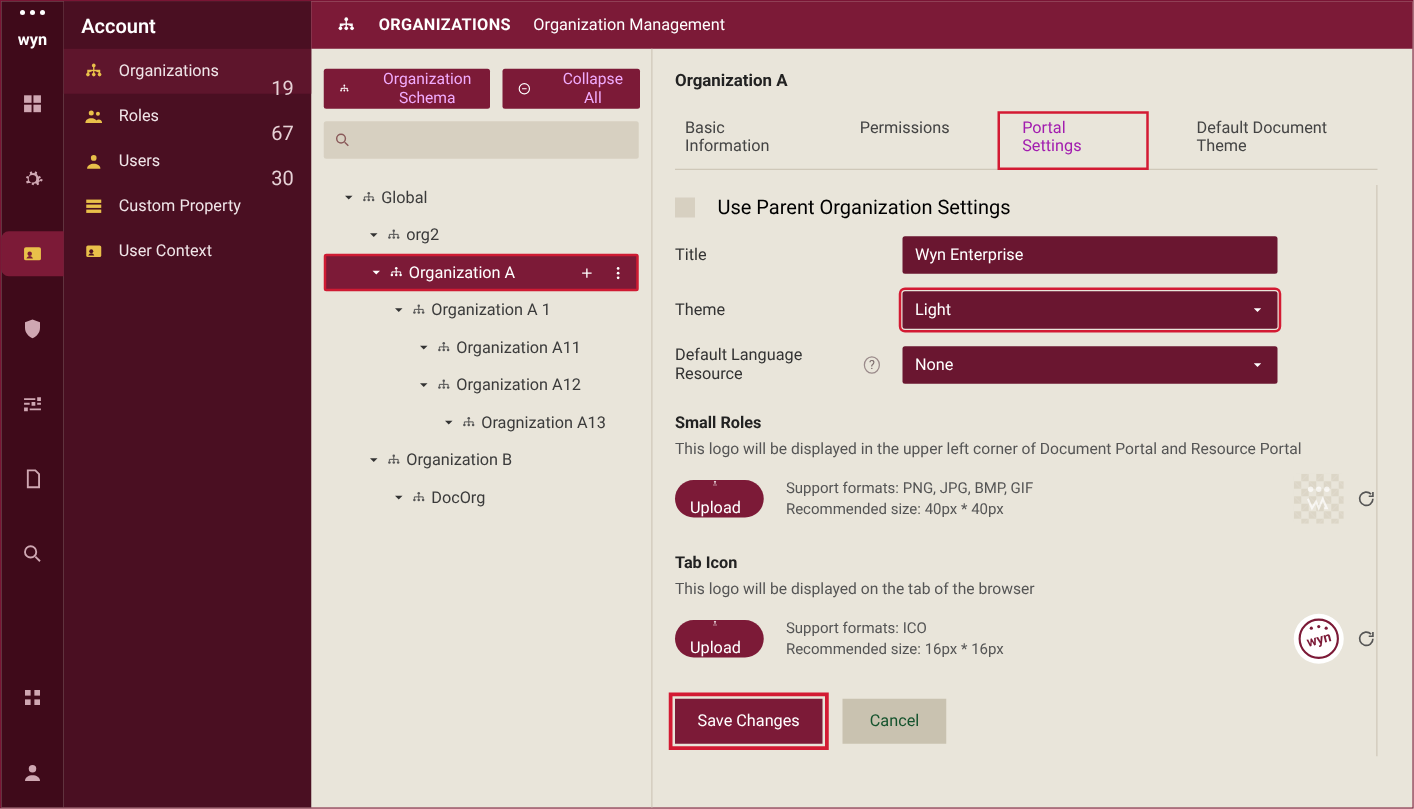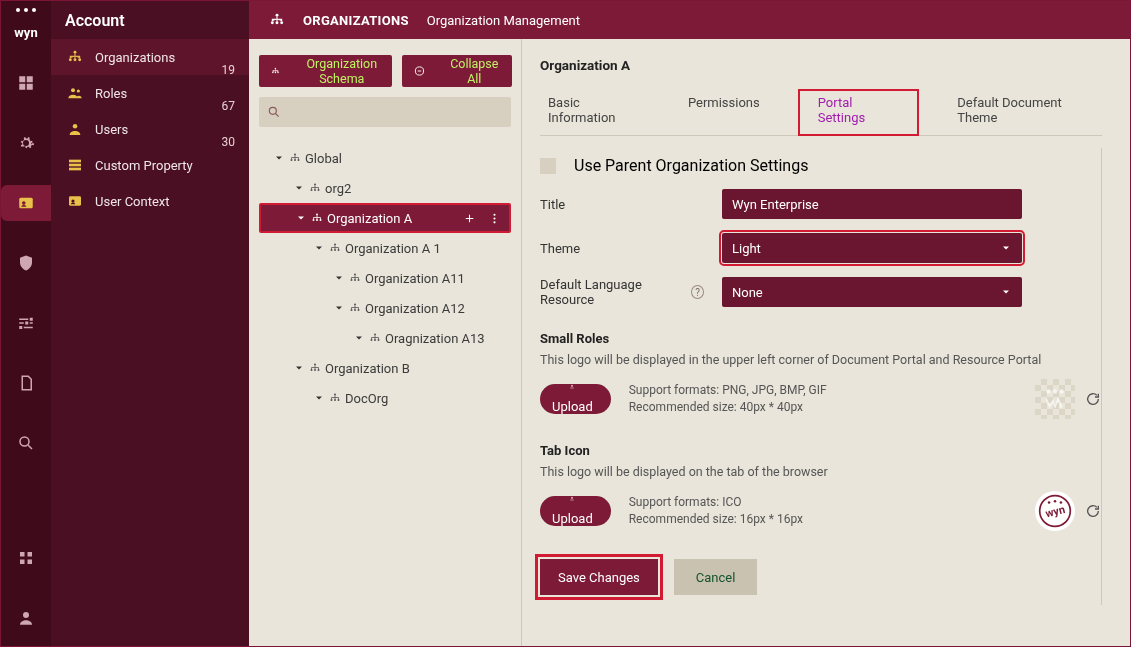--- a/index.html
+++ b/index.html
@@ -14,35 +14,35 @@
   .rail .ic { width: 50px; height: 36px; display:flex; align-items:center; justify-content:center; color:#cfa7b2; cursor:pointer; }
   .rail .ic.active { background:#7c1a37; color:#e9c04a; border-top-left-radius:6px; border-bottom-left-radius:6px; position:relative; }
   .rail .ic svg { width:18px; height:18px; }
   .rail .spacer { flex:1; }
 
   
   .sidebar { width: 198px; background:#4a0f22; color:#fff; display:flex; flex-direction:column; }
   .sidebar .hdr { height:38px; display:flex; align-items:center; padding:0 14px; font-weight:600; background:#4a0f22; }
   .sidebar .item { height:36px; display:flex; align-items:center; padding:0 14px 0 16px; font-size:13px; color:#f0e5e8; cursor:pointer; gap:12px; }
   .sidebar .item.sel { background:#5e152c; }
-  .sidebar .item .cnt { margin-left:auto; font-size:12px; color:#e6d1d6;margin-top:26px; }
+  .sidebar .item .cnt { margin-left:auto; font-size:16px; color:#e6d1d6;margin-top:26px; }
   .sidebar .item svg { width:16px; height:16px; flex-shrink:0; }
 
   
   .main { flex:1; display:flex; flex-direction:column; min-width:0; }
   .topbar { height:38px; background:#7c1a37; color:#fff; display:flex; align-items:center; padding:0 20px; gap:18px; font-size:13px; }
   .topbar svg { width:16px; height:16px; }
   .topbar .t1 { font-weight:700; letter-spacing:.3px; }
 
   .content { flex:1; display:flex; min-height:0; }
 
   
   .treecol { width:272px; padding:16px 10px 10px 10px; display:flex; flex-direction:column; gap:10px; }
   .tb { display:flex; gap:10px; }
-  .btn { background:#7c1a37; color:#bef264; border:none; height:32px; padding:0 12px; font-size:12.5px; display:inline-flex; align-items:center; gap:24px; cursor:pointer; border-radius:2px; }
+  .btn { background:#7c1a37; color:#f0abfc; border:none; height:32px; padding:0 12px; font-size:12.5px; display:inline-flex; align-items:center; gap:24px; cursor:pointer; border-radius:2px; }
   .btn svg { width:14px; height:14px; }
   .search { background:#d7d0c1; height:30px; display:flex; align-items:center; padding:0 8px; gap:6px; border-radius:2px; }
   .search svg { width:14px; height:14px; color:#8a5a5a; }
   .search input { flex:1; border:none; outline:none; background:transparent; font-size:13px; }
 
   .tree { font-size:13px; color:#3b3b3b; padding-top:6px; }
   .node { height:30px; display:flex; align-items:center; gap:4px; cursor:pointer; border-radius:2px; }
   .node .chev { width:12px; height:12px; display:inline-flex; align-items:center; justify-content:center; color:#333; }
   .node .oi { width:12px; height:12px; color:#555; }
   .node .lbl { white-space:nowrap; }

